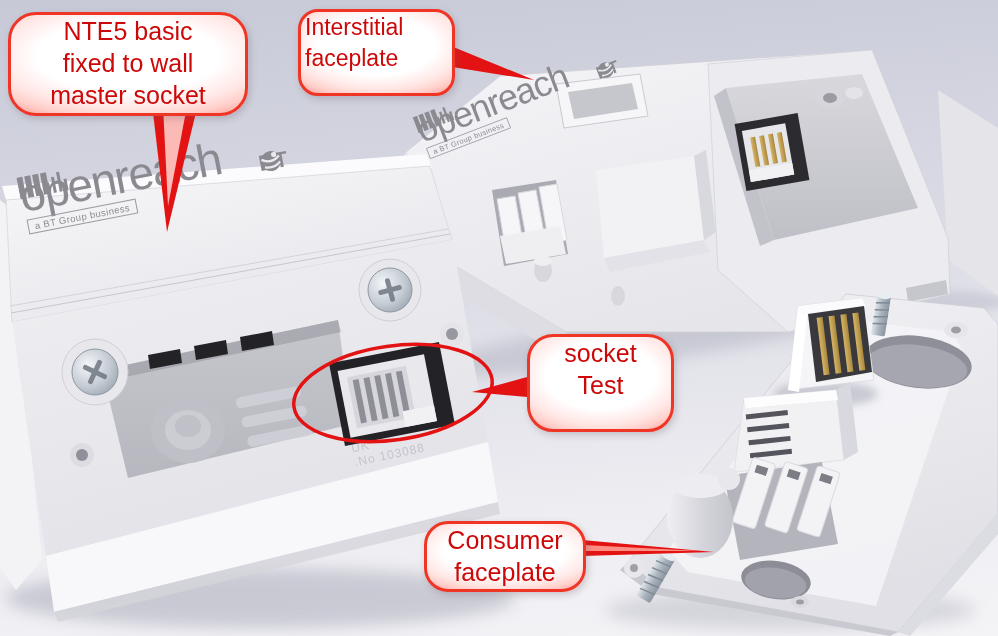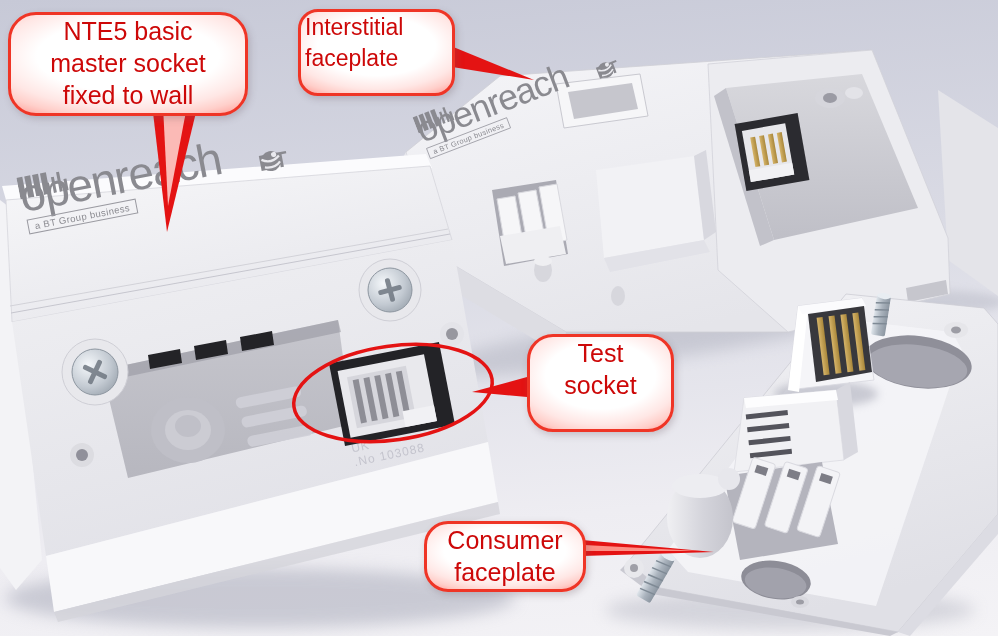--- a/index.html
+++ b/index.html
@@ -401,29 +401,29 @@
     <polygon class="ann-fill" points="152,104 198,104 167,232"></polygon>
     <polygon points="163,106 187,106 168,206" fill="#ffd8d3" opacity=".85"></polygon>
     <polygon class="ann-fill" points="446,44 446,66 534,80"></polygon>
     <polygon class="ann-fill" points="538,374 538,398 472,392"></polygon>
     <polygon class="ann-fill" points="582,540 582,556 714,552"></polygon>
     <polygon points="584,545 584,551 700,551" fill="#ff9d92" opacity=".9"></polygon>
   </svg>
 
   <div class="bubble" id="b1">
     <div>NTE5 basic</div>
+    <div>fixed to wall</div>
     <div>master socket</div>
-    <div>fixed to wall</div>
   </div>
   <div class="bubble" id="b2">
     <div>Interstitial</div>
     <div>faceplate</div>
   </div>
   <div class="bubble" id="b3">
+    <div>socket</div>
     <div>Test</div>
-    <div>socket</div>
   </div>
   <div class="bubble" id="b4">
     <div>Consumer</div>
     <div>faceplate</div>
   </div>
 
 </div>
 
 </body></html>

